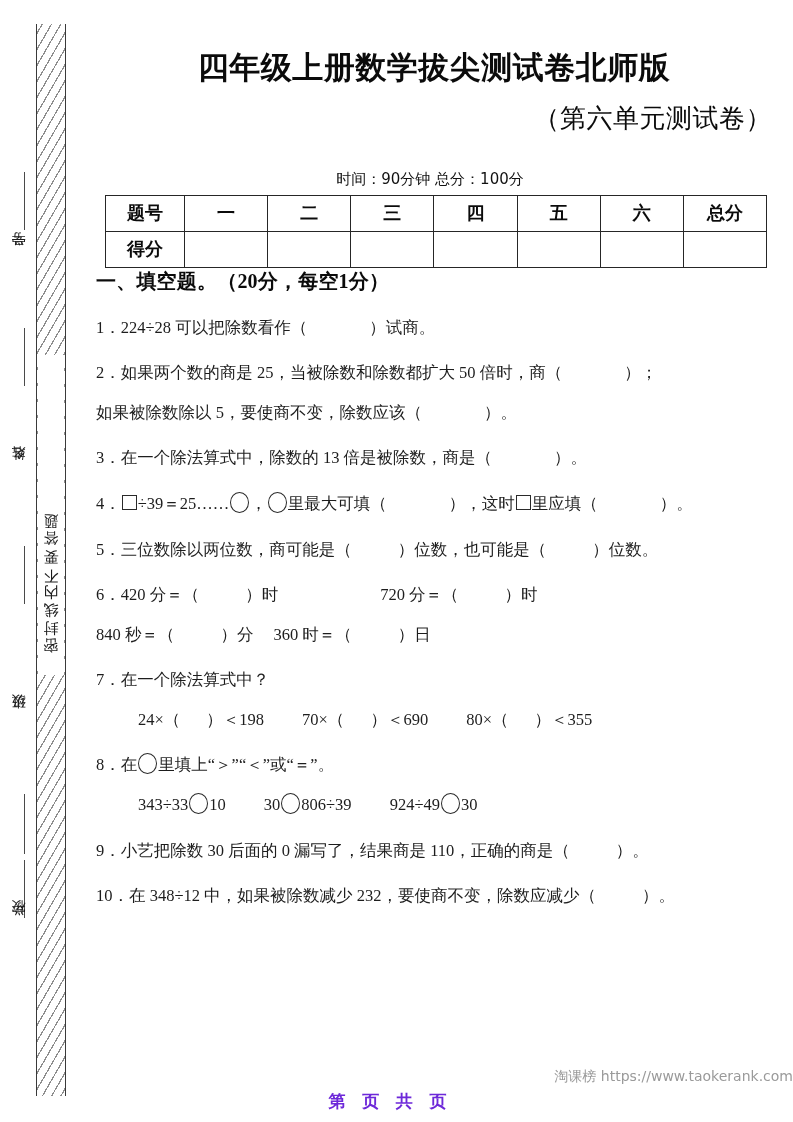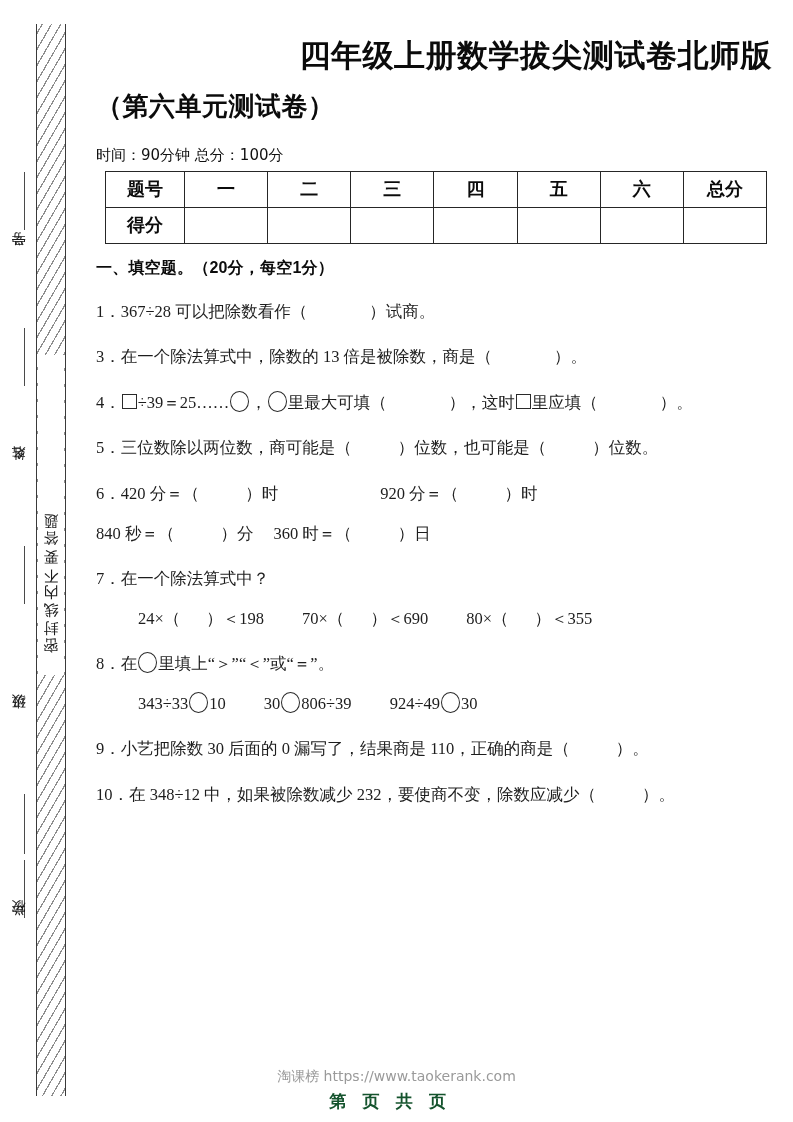--- a/index.html
+++ b/index.html
@@ -82,43 +82,43 @@
   
   #content {
     position: absolute;
     left: 96px;
     top: 0;
     width: 676px;
     height: 1122px;
   }
 
   #title-main {
-    margin-top: 36px;
-    text-align: right;
+    margin-top: 48px;
+    text-align: center;
     font-family: "DejaVu Sans", sans-serif;
     font-weight: bold;
     font-size: 31px;
     letter-spacing: 0.5px;
     color: #0b0b0b;
     line-height: 1.25;
   }
   #title-sub {
     margin-top: 14px;
-    text-align: left;
-    font-family: "DejaVu Sans", sans-serif;
-    font-weight: bold;
+    text-align: right;
+    font-family: "DejaVu Sans", sans-serif;
+    font-weight: normal;
     font-size: 26px;
     letter-spacing: 0.5px;
     color: #0b0b0b;
   }
 
   #meta-line {
-    margin-top: 22px;
+    margin-top: 34px;
     padding-right: 8px;
-    text-align: left;
+    text-align: center;
     font-family: "DejaVu Sans", sans-serif;
     font-size: 15px;
     color: #111;
   }
 
   
   #score-table {
     margin-top: 6px;
     margin-left: 9px;
     border-collapse: collapse;
@@ -133,24 +133,23 @@
     vertical-align: middle;
     font-family: "DejaVu Sans", sans-serif;
     font-weight: bold;
     font-size: 18px;
     color: #0b0b0b;
   }
   #score-table td.head-cell { width: 76px; }
 
   
   .section-head {
-    margin-top: 14px;
-    font-family: Liberation Sans, sans-serif;
+    font-family: Liberation Serif, serif;
     font-weight: bold;
-    font-size: 16px;
+    font-size: 20px;
     color: #0b0b0b;
     letter-spacing: 0.2px;
   }
 
   
   .q {
     margin-top: 20px;
     font-size: 16.5px;
     line-height: 1.55;
     color: #1d1d1d;
@@ -185,36 +184,36 @@
     vertical-align: -1px;
     margin: 0 1px;
   }
 
   
   #watermark {
     position: absolute;
     left: 0;
     right: 0;
     top: 1068px;
-    text-align: center;
+    text-align: right;
     font-family: "DejaVu Sans", sans-serif;
     font-size: 14px;
     color: #9a9a9a;
   }
   #page-foot {
     position: absolute;
     left: 0;
     right: 12px;
     top: 1090px;
     text-align: center;
-    font-family: Liberation Serif, serif;
+    font-family: Liberation Sans, sans-serif;
     font-size: 17px;
     font-weight: bold;
     letter-spacing: 6px;
-    color: #14532d;
+    color: #6d28d9;
   }
 </style>
 </head>
 <body>
 
 <div id="seal-band"></div>
 
 <div id="seal-text">
   <span>密</span>
   <span>封</span>
@@ -267,38 +266,42 @@
       <td></td>
       <td></td>
       <td></td>
     </tr>
   </tbody>
     </table>
 
   <div class="section-head">一、填空题。（20分，每空1分）</div>
 
   <div class="q">
-    <span>1．</span><span>367÷28 可以把除数看作（</span><span class="blank-l"></span><span>）试商。</span>
-  </div>
-
+    <span>1．</span><span>224÷28 可以把除数看作（</span><span class="blank-l"></span><span>）试商。</span>
+  </div>
+
+  <div class="q">
+    <span>2．</span><span>如果两个数的商是 25，当被除数和除数都扩大 50 倍时，商（</span><span class="blank-l"></span><span>）；</span>
+    <span class="cont"><span>如果被除数除以 5，要使商不变，除数应该（</span><span class="blank-l"></span><span>）。</span></span>
+  </div>
 
   <div class="q">
     <span>3．</span><span>在一个除法算式中，除数的 13 倍是被除数，商是（</span><span class="blank-l"></span><span>）。</span>
   </div>
 
   <div class="q">
     <span>4．</span><span class="sq"></span><span>÷39＝25……</span><span class="circ"></span><span>，</span><span class="circ"></span><span>里最大可填（</span><span class="blank-l"></span><span>），这时</span><span class="sq"></span><span>里应填（</span><span class="blank-l"></span><span>）。</span>
   </div>
 
   <div class="q">
     <span>5．</span><span>三位数除以两位数，商可能是（</span><span class="blank-m"></span><span>）位数，也可能是（</span><span class="blank-m"></span><span>）位数。</span>
   </div>
 
   <div class="q">
-    <span>6．</span><span>420 分＝（</span><span class="blank-m"></span><span>）时</span><span class="gap-l"></span><span class="gap-m"></span><span>920 分＝（</span><span class="blank-m"></span><span>）时</span>
+    <span>6．</span><span>420 分＝（</span><span class="blank-m"></span><span>）时</span><span class="gap-l"></span><span class="gap-m"></span><span>720 分＝（</span><span class="blank-m"></span><span>）时</span>
     <span class="cont"><span>840 秒＝（</span><span class="blank-m"></span><span>）分</span><span class="gap-s"></span><span>360 时＝（</span><span class="blank-m"></span><span>）日</span></span>
   </div>
 
   <div class="q">
     <span>7．</span><span>在一个除法算式中？</span>
     <span class="cont indent"><span>24×（</span><span class="blank-s"></span><span>）＜198</span><span class="gap-m"></span><span>70×（</span><span class="blank-s"></span><span>）＜690</span><span class="gap-m"></span><span>80×（</span><span class="blank-s"></span><span>）＜355</span></span>
   </div>
 
   <div class="q">
     <span>8．</span><span>在</span><span class="circ"></span><span>里填上“＞”“＜”或“＝”。</span>

